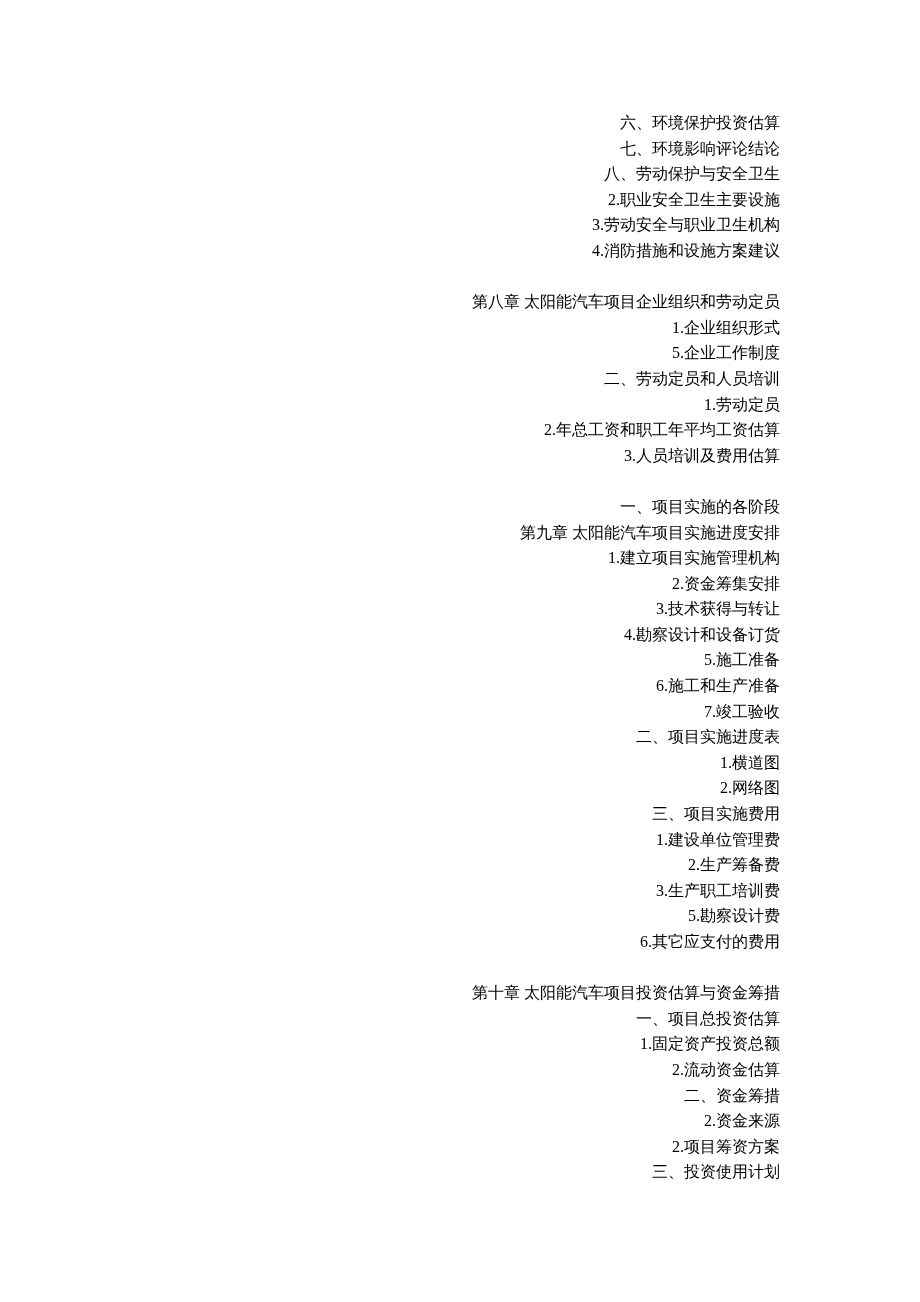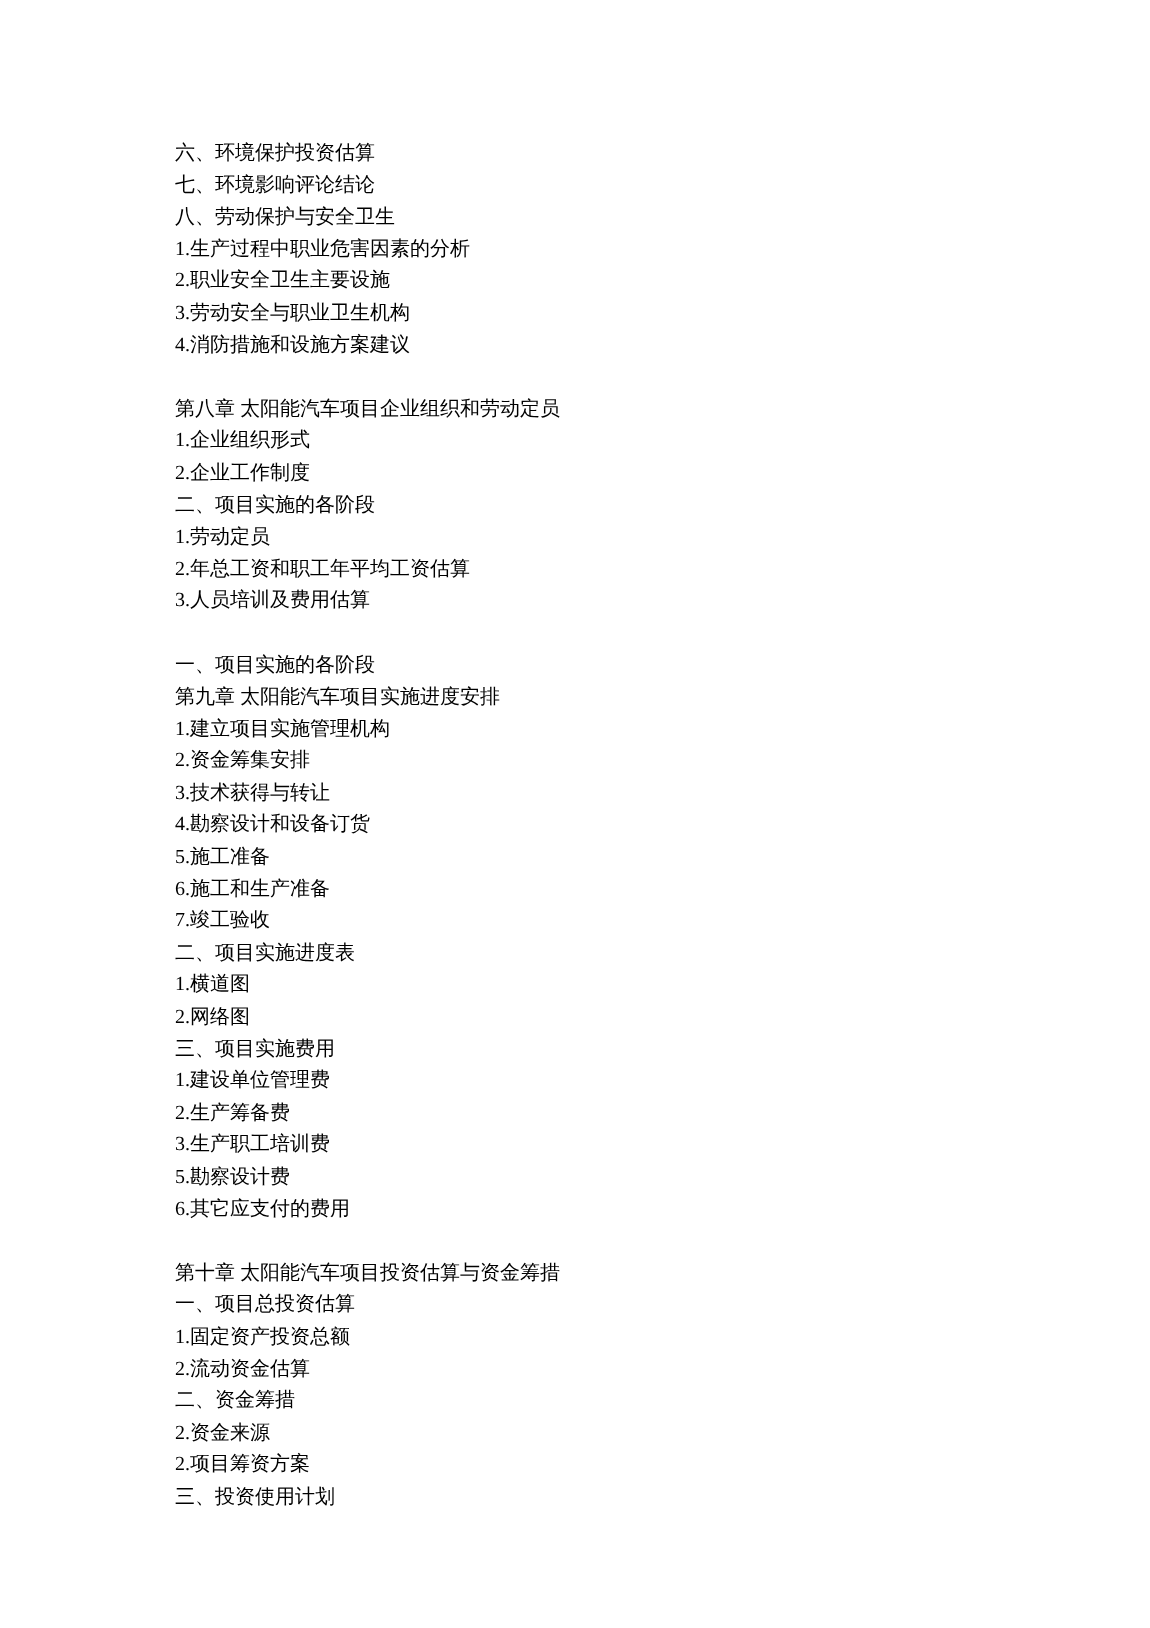--- a/index.html
+++ b/index.html
@@ -1,18 +1,19 @@
 <!DOCTYPE html>
 <html><head>
   <meta charset="utf-8">
   <style>
     * {
       margin: 0;
       padding: 0;
       box-sizing: border-box;
+      text-align: right;
     }
     body {
       background: #ffffff;
       font-family: "SimSun", "宋体", serif;
       font-size: 16px;
       line-height: 1.6;
       color: #000000;
       padding: 110px 140px 100px 140px;
       width: 920px;
     }
@@ -23,31 +24,30 @@
       height: 25.6px;
     }
   </style>
 </head>
 <body>
 
 <div>
   <div class="line">六、环境保护投资估算</div>
   <div class="line">七、环境影响评论结论</div>
   <div class="line">八、劳动保护与安全卫生</div>
-  <div class="line">1.生产过程中职业危害因素的分析</div>
   <div class="line">2.职业安全卫生主要设施</div>
   <div class="line">3.劳动安全与职业卫生机构</div>
   <div class="line">4.消防措施和设施方案建议</div>
 
   <div class="spacer"></div>
 
   <div class="line">第八章 太阳能汽车项目企业组织和劳动定员</div>
   <div class="line">1.企业组织形式</div>
-  <div class="line">2.企业工作制度</div>
-  <div class="line">二、项目实施的各阶段</div>
+  <div class="line">5.企业工作制度</div>
+  <div class="line">二、劳动定员和人员培训</div>
   <div class="line">1.劳动定员</div>
   <div class="line">2.年总工资和职工年平均工资估算</div>
   <div class="line">3.人员培训及费用估算</div>
 
   <div class="spacer"></div>
 
   <div class="line">一、项目实施的各阶段</div>
   <div class="line">第九章 太阳能汽车项目实施进度安排</div>
   <div class="line">1.建立项目实施管理机构</div>
   <div class="line">2.资金筹集安排</div>

